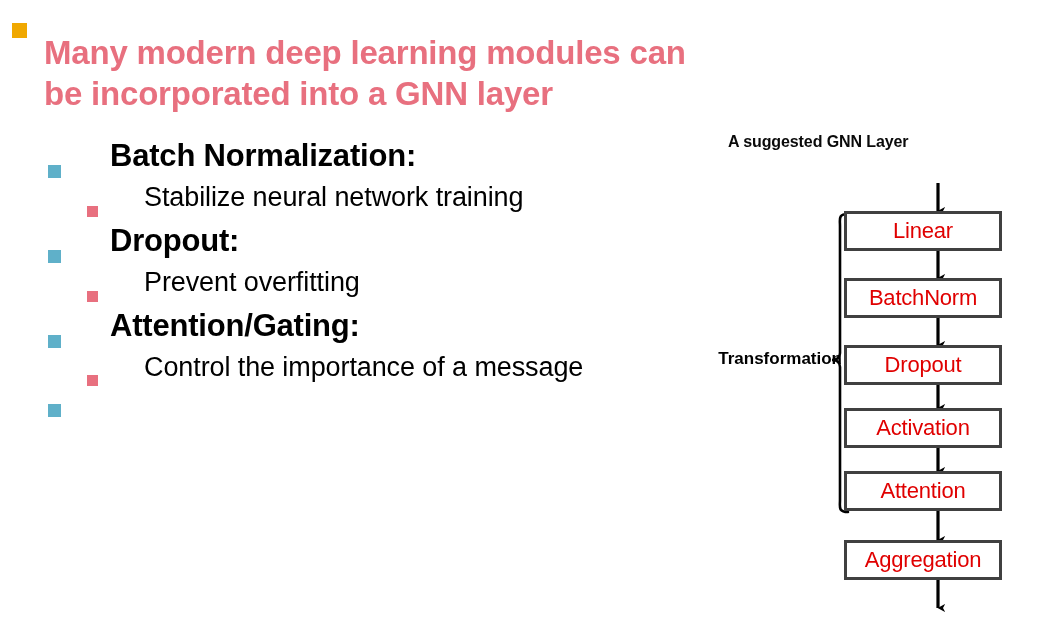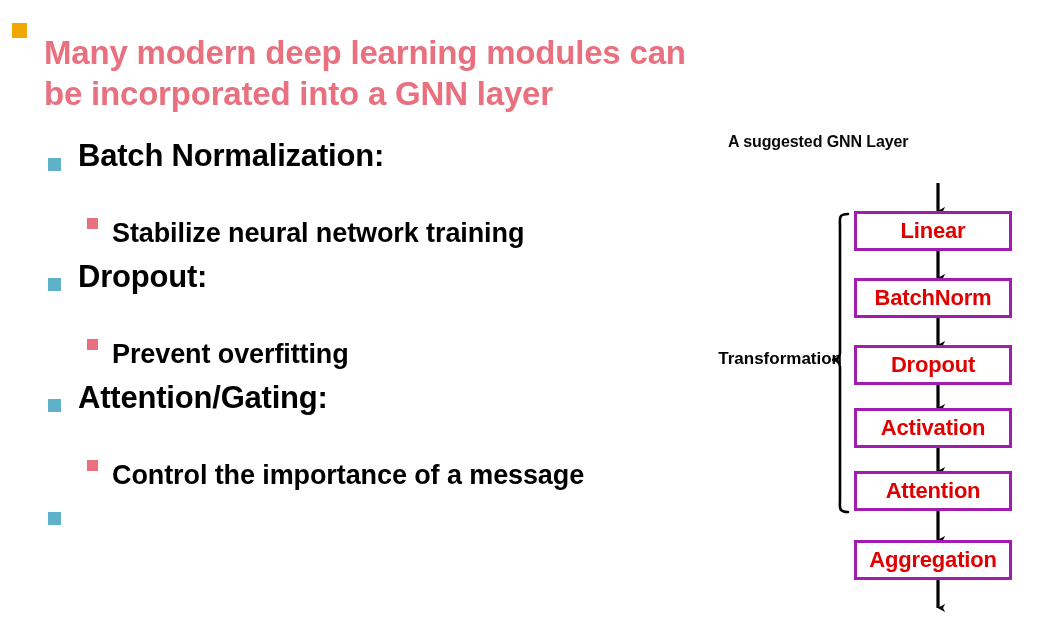--- a/index.html
+++ b/index.html
@@ -49,21 +49,22 @@
 
   
   .bullets {
     position: absolute;
     left: 48px;
     top: 134px;
     width: 700px;
   }
   .b-row {
     display: flex;
-    align-items: center;
+    align-items: flex-end;
+    gap: 32px;
   }
   .b-l2 {
     margin-bottom: 1px;
   }
   .b-l2 .bullet-sq {
     width: 13px;
     height: 13px;
     background: #5FB0C9;
     margin-top: 16px;
     margin-right: 17px;
@@ -82,24 +83,23 @@
   .b-l3 .bullet-sq {
     width: 11px;
     height: 11px;
     background: #E8707F;
     margin-top: 15px;
     margin-right: 14px;
   }
   .b-l3 .b-text {
     color: #000000;
     font-size: 27px;
-    font-weight: bold;
+    font-weight: normal;
     line-height: 1.4;
     letter-spacing: -0.1px;
-    margin-top: 36px;
   }
 
   
   #diagram {
     position: absolute;
     left: 600px;
     top: 125px;
     width: 452px;
     height: 498px;
   }
@@ -109,32 +109,32 @@
     top: 8px;
     width: 312px;
     text-align: left;
     font-size: 16px;
     font-weight: bold;
     color: #0A0A0A;
     letter-spacing: -0.1px;
   }
   .dbox {
     position: absolute;
-    left: 254px;
+    left: 244px;
     width: 158px;
     height: 40px;
     box-sizing: border-box;
-    border: 3px solid #a21caf;
+    border: 3px solid #404040;
     background: #ffffff;
     display: flex;
     align-items: center;
     justify-content: center;
     color: #E00000;
     font-size: 22px;
-    font-weight: bold;
+    font-weight: normal;
     letter-spacing: -0.2px;
   }
   .transform-label {
     position: absolute;
     left: 32px;
     top: 224px;
     width: 210px;
     text-align: right;
     font-size: 17px;
     font-weight: bold;

